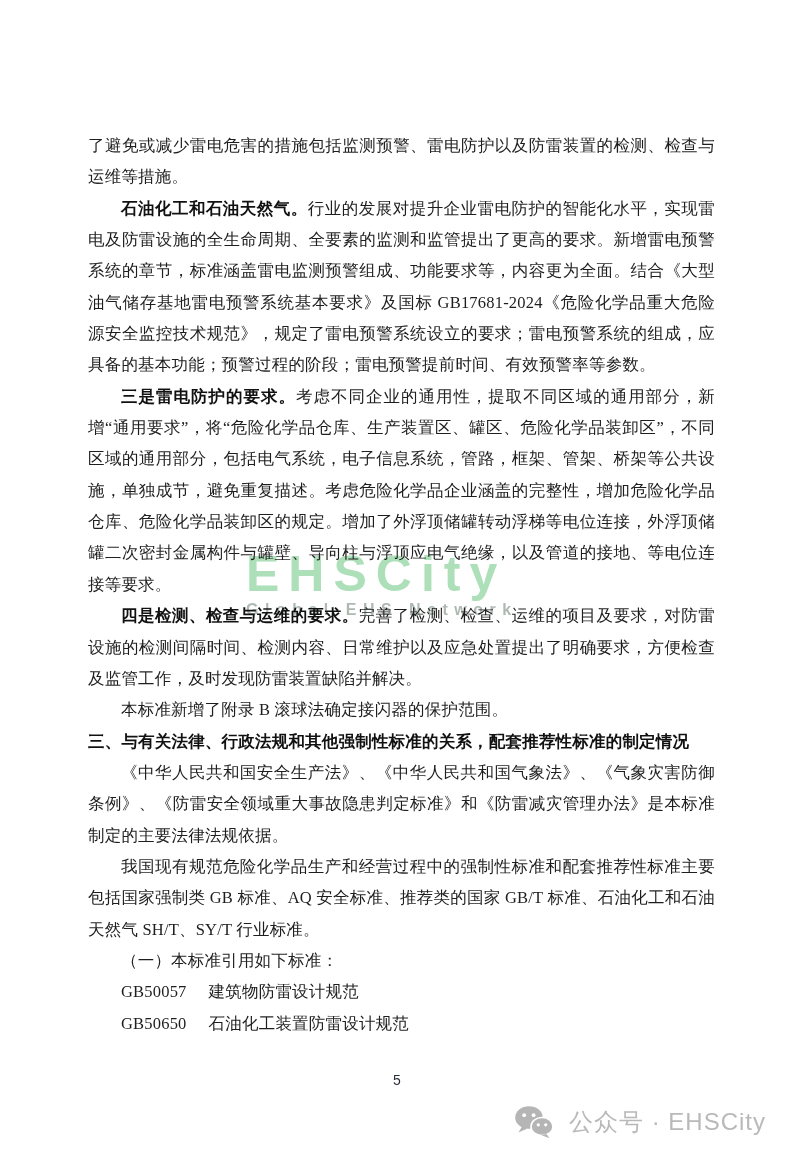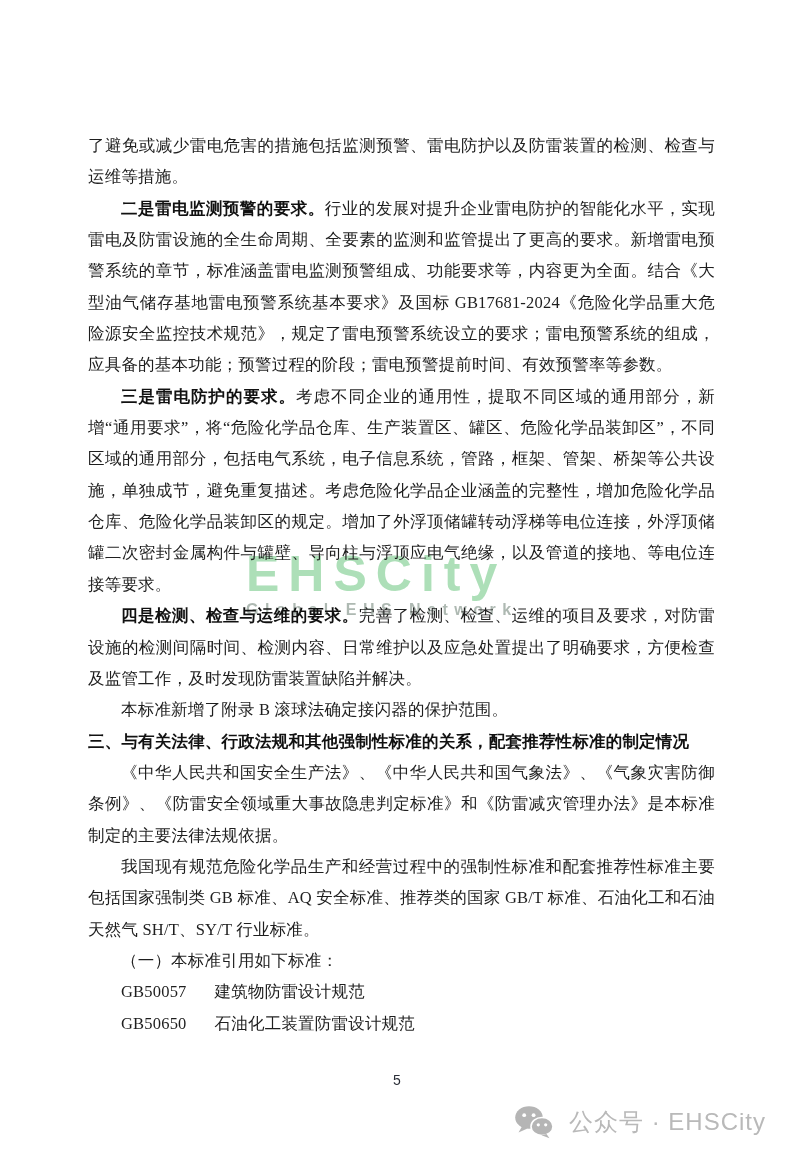--- a/index.html
+++ b/index.html
@@ -34,21 +34,21 @@
     color: #111;
   }
   .section-heading {
     font-family: "Liberation Sans", "DejaVu Sans", sans-serif;
     font-weight: 700;
     color: #111;
     text-indent: 0 !important;
     text-align: left;
   }
   .ref-line { text-indent: 2em; }
-  .ref-code { margin-right: 28px; }
+  .ref-code { margin-right: 22px; }
 
   
   .watermark {
     position: absolute;
     left: 246px;
     top: 550px;
     z-index: 1;
     pointer-events: none;
   }
   .wm-title {
@@ -106,21 +106,21 @@
 
   <div class="watermark">
     <div class="wm-title" style="color: rgb(165, 220, 177);">EHSCity</div>
     <div class="wm-sub" style="color: rgb(155, 168, 160);">Global EHS Network</div>
   </div>
 
   <div class="content">
 
     <p class="noindent"><span>了避免或减少雷电危害的措施包括监测预警、雷电防护以及防雷装置的检测、检查与运维等措施。</span></p>
 
-    <p><span class="lead-bold">二是雷电监测预警的要求。</span><span>行业的发展对提升企业雷电防护的智能化水平，实现雷电及防雷设施的全生命周期、全要素的监测和监管提出了更高的要求。新增雷电预警系统的章节，标准涵盖雷电监测预警组成、功能要求等，内容更为全面。结合《大型油气储存基地雷电预警系统基本要求》及国标 GB17681-2024《危险化学品重大危险源安全监控技术规范》，规定了雷电预警系统设立的要求；雷电预警系统的组成，应具备的基本功能；预警过程的阶段；雷电预警提前时间、有效预警率等参数。</span></p>
+    <p><span class="lead-bold">石油化工和石油天然气。</span><span>行业的发展对提升企业雷电防护的智能化水平，实现雷电及防雷设施的全生命周期、全要素的监测和监管提出了更高的要求。新增雷电预警系统的章节，标准涵盖雷电监测预警组成、功能要求等，内容更为全面。结合《大型油气储存基地雷电预警系统基本要求》及国标 GB17681-2024《危险化学品重大危险源安全监控技术规范》，规定了雷电预警系统设立的要求；雷电预警系统的组成，应具备的基本功能；预警过程的阶段；雷电预警提前时间、有效预警率等参数。</span></p>
 
     <p><span class="lead-bold">三是雷电防护的要求。</span><span>考虑不同企业的通用性，提取不同区域的通用部分，新增“通用要求”，将“危险化学品仓库、生产装置区、罐区、危险化学品装卸区”，不同区域的通用部分，包括电气系统，电子信息系统，管路，框架、管架、桥架等公共设施，单独成节，避免重复描述。考虑危险化学品企业涵盖的完整性，增加危险化学品仓库、危险化学品装卸区的规定。增加了外浮顶储罐转动浮梯等电位连接，外浮顶储罐二次密封金属构件与罐壁、导向柱与浮顶应电气绝缘，以及管道的接地、等电位连接等要求。</span></p>
 
     <p><span class="lead-bold">四是检测、检查与运维的要求。</span><span>完善了检测、检查、运维的项目及要求，对防雷设施的检测间隔时间、检测内容、日常维护以及应急处置提出了明确要求，方便检查及监管工作，及时发现防雷装置缺陷并解决。</span></p>
 
 
     <p><span>本标准新增了附录 B 滚球法确定接闪器的保护范围。</span></p>
 
     <p class="section-heading"><span>三、与有关法律、行政法规和其他强制性标准的关系，配套推荐性标准的制定情况</span></p>
 

